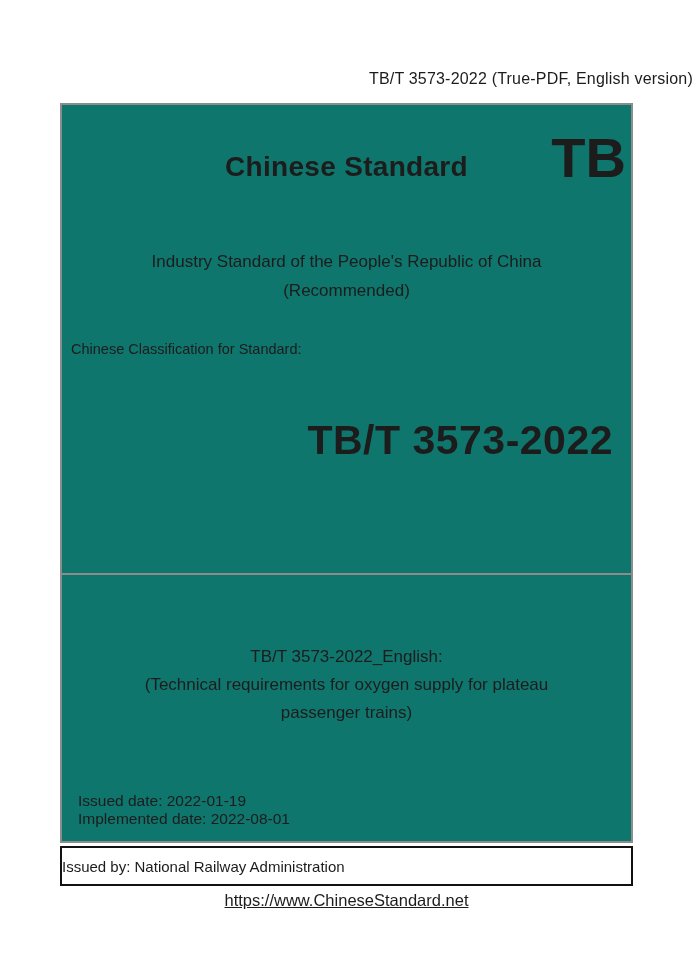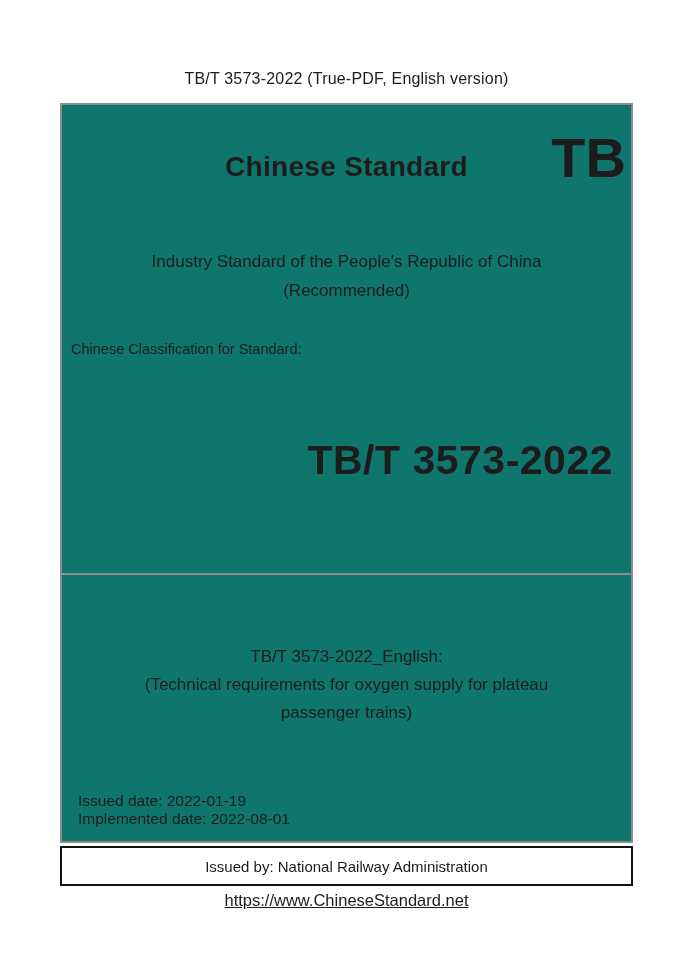--- a/index.html
+++ b/index.html
@@ -13,21 +13,21 @@
     position: relative;
     font-family: "Liberation Sans", sans-serif;
     color: #1c1c1c;
     overflow: hidden;
   }
   .doc-header {
     position: absolute;
     top: 70px;
     left: 0;
     width: 693px;
-    text-align: center;
+    text-align: right;
     font-size: 16px;
     letter-spacing: 0.2px;
   }
   .cover-box {
     position: absolute;
     left: 60px;
     top: 103px;
     width: 573px;
     height: 740px;
     border: 2px solid #8c8c8c;
@@ -62,21 +62,21 @@
     line-height: 29px;
   }
   .classification {
     position: absolute;
     top: 236px;
     left: 9px;
     font-size: 14.5px;
   }
   .standard-number {
     position: absolute;
-    top: 332px;
+    top: 312px;
     right: 18px;
     font-size: 41px;
     font-weight: bold;
     line-height: 1.15;
     letter-spacing: 0.5px;
     margin-left: 32px;
   }
   .lower-section {
     position: absolute;
     top: 468px;
@@ -105,21 +105,20 @@
   .issued-box {
     position: absolute;
     left: 60px;
     top: 846px;
     width: 573px;
     height: 40px;
     border: 2px solid #111111;
     box-sizing: border-box;
     display: flex;
     align-items: center;
-    justify-content: center;
     font-size: 15px;
     background: #ffffff;
   }
   .footer-link-row {
     position: absolute;
     top: 891px;
     left: 0;
     width: 693px;
     text-align: center;
   }

